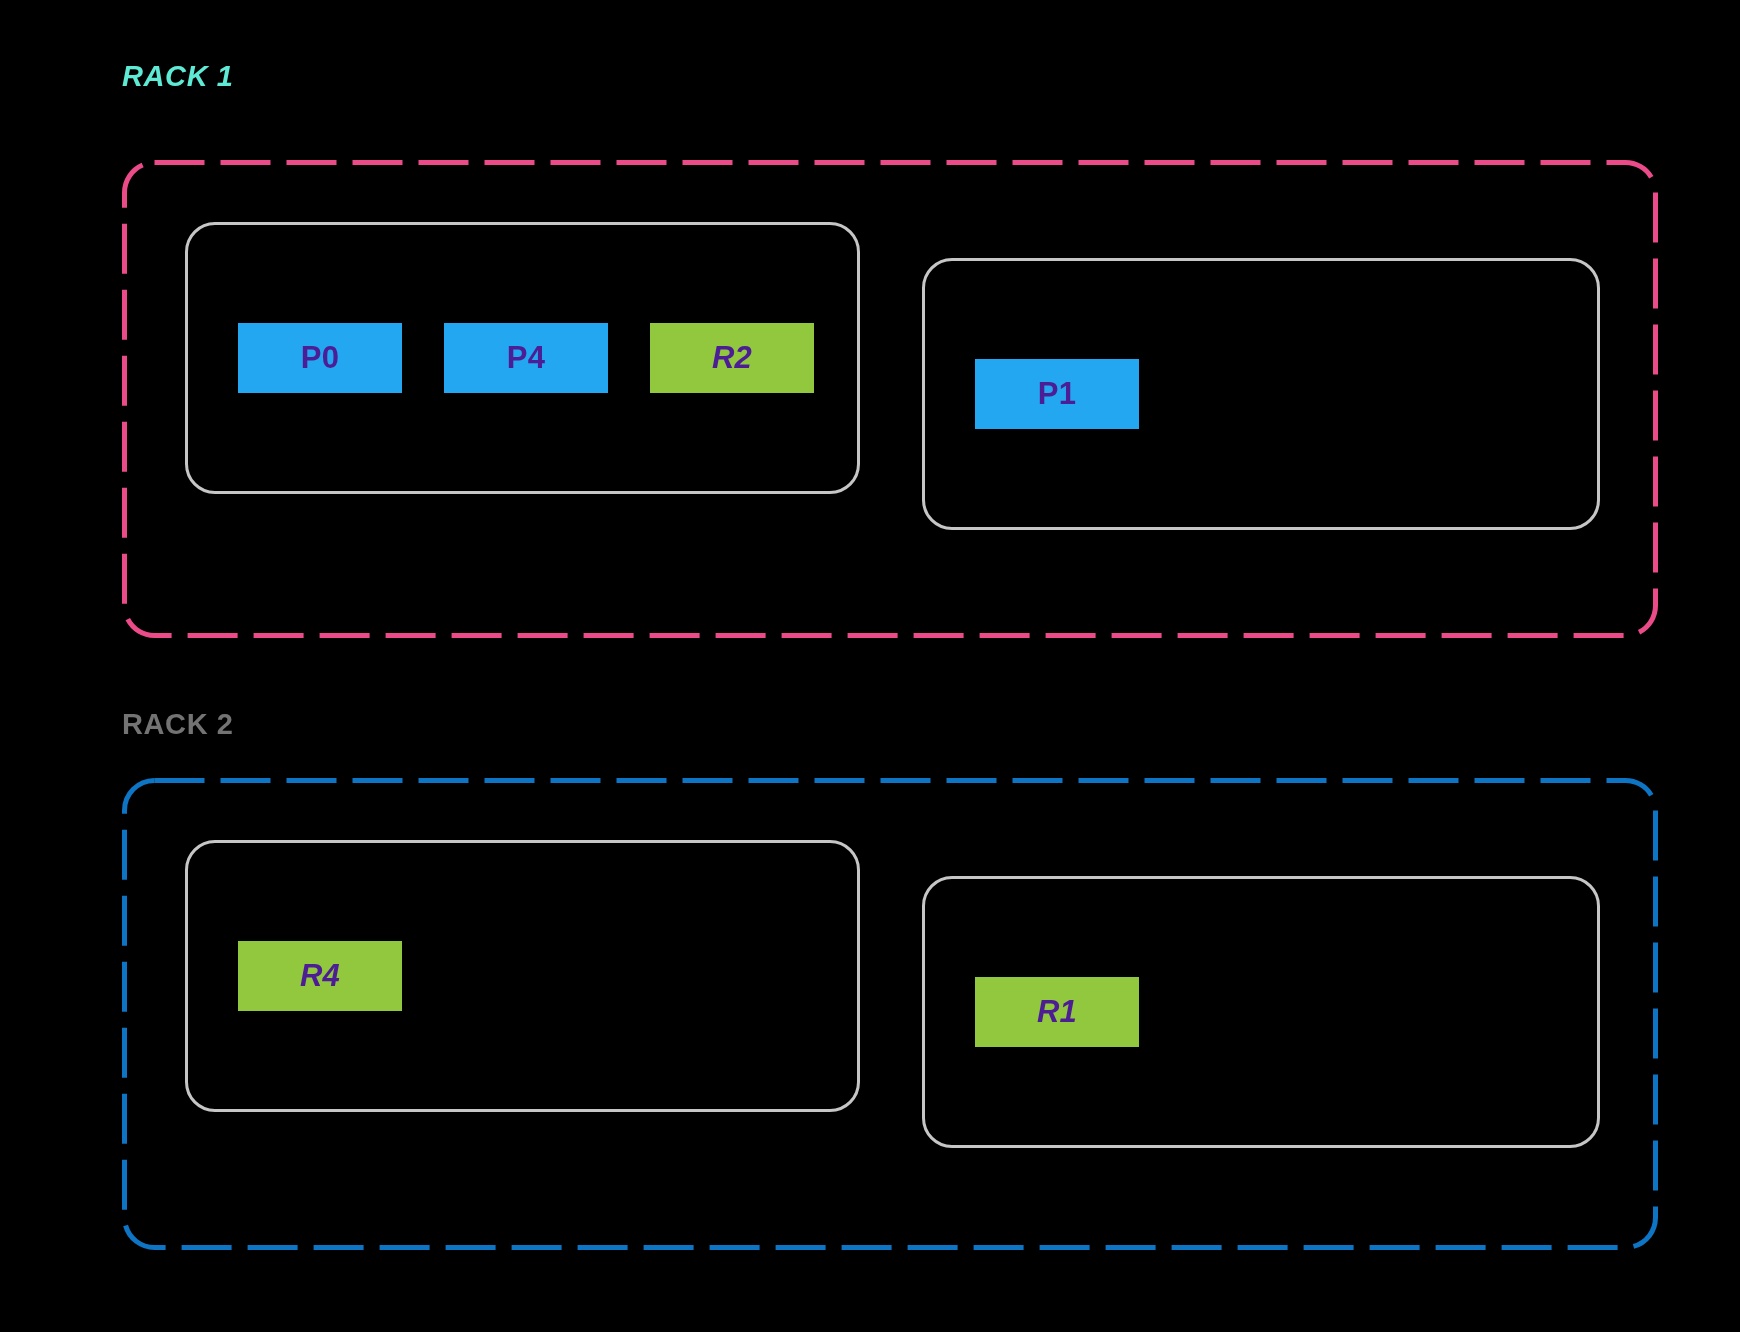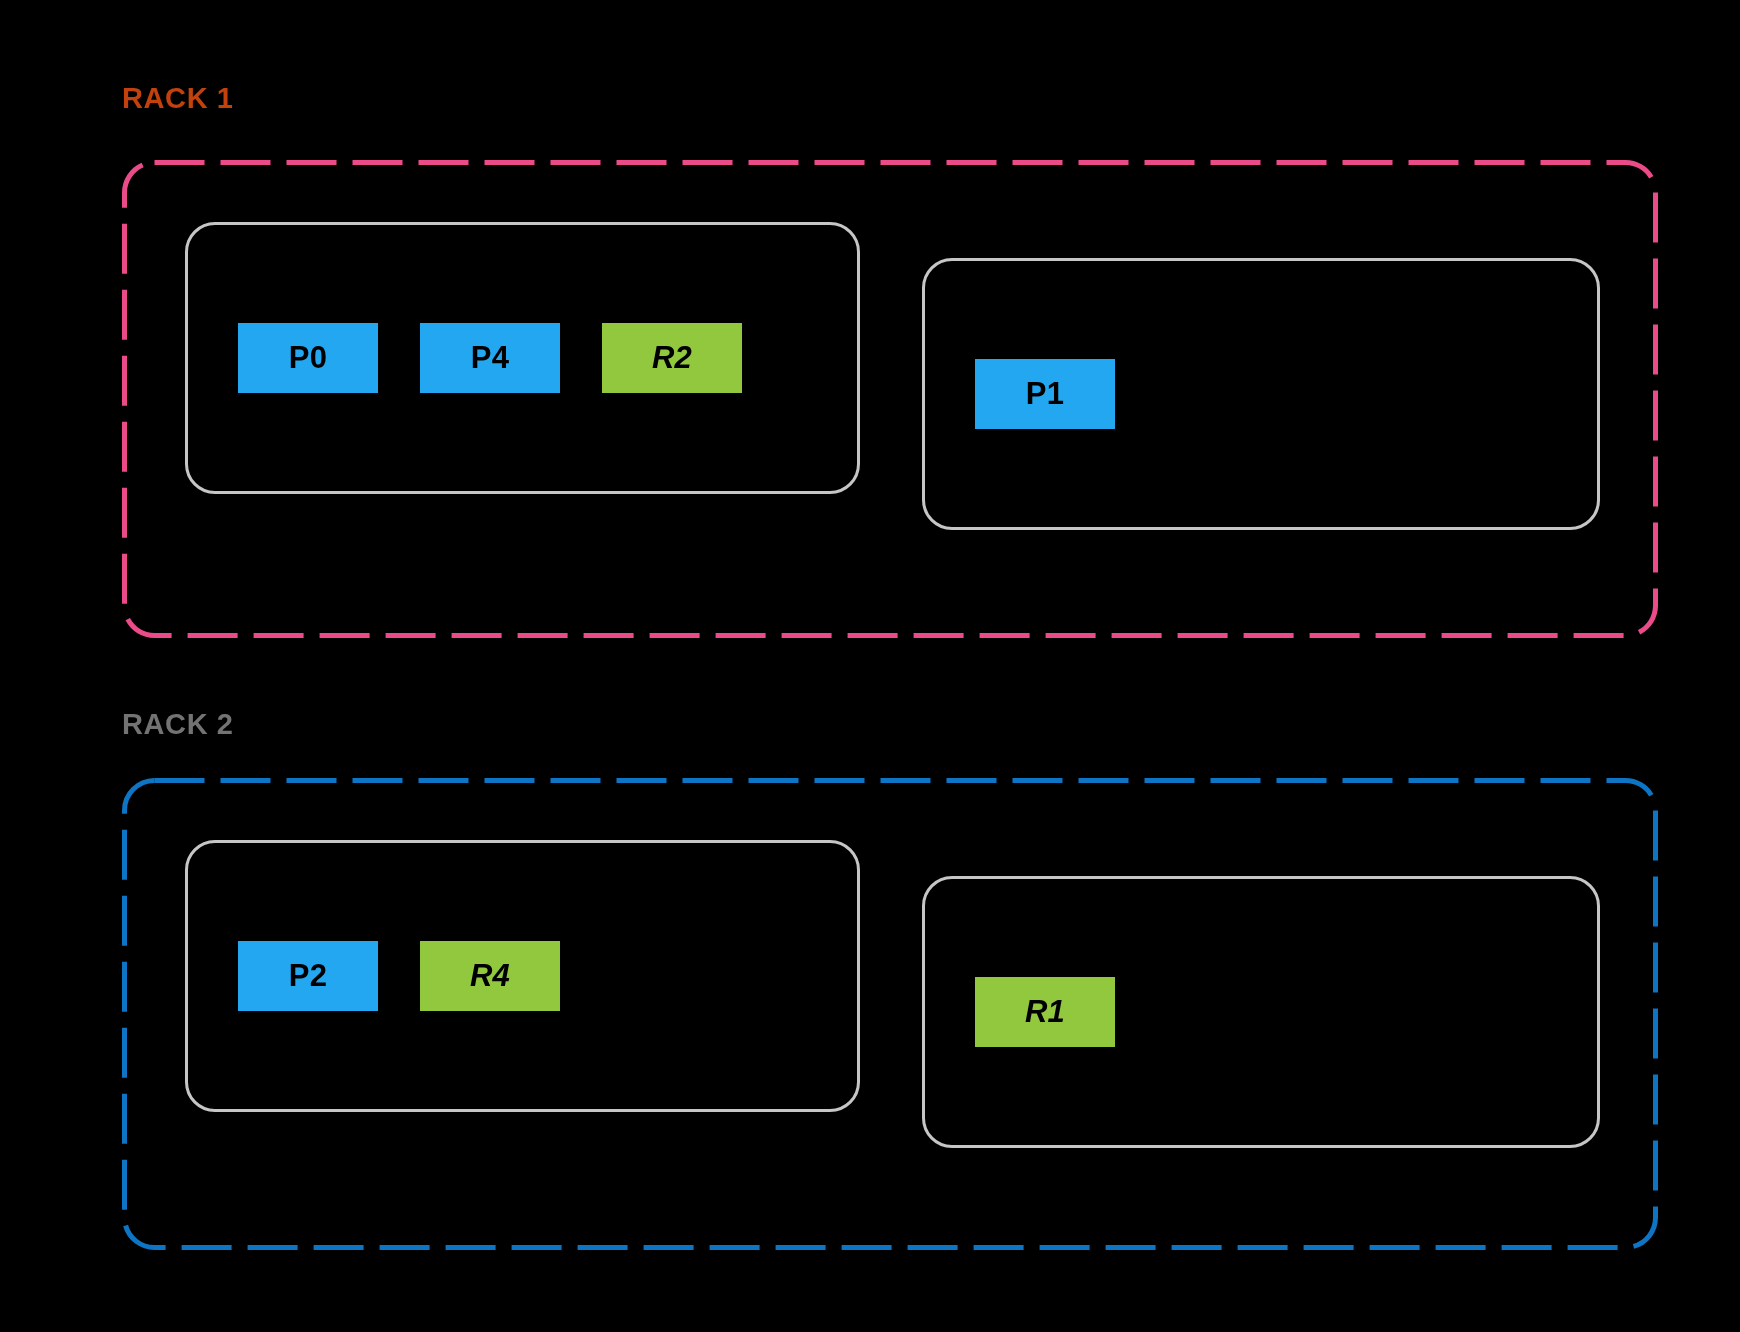--- a/index.html
+++ b/index.html
@@ -41,21 +41,21 @@
     position: absolute;
     left: 0px;
     width: 100%;
     box-sizing: border-box;
     border-radius: 30px;
     background: transparent;
   }
 
   
   #rack-1 { top: 0; }
-  #rack-1 .rack-label { top: 84px; color: #c2410c; }
+  #rack-1 .rack-label { top: 62px; color: #5eead4; font-style: italic; }
   #rack-1 .rack-box {
     top: 160px;
     height: 478px;
   }
 
   
   #rack-2 { top: 618px; }
   #rack-2 .rack-label { top: 92px; color: #737373; }
   #rack-2 .rack-box {
     top: 160px;
@@ -100,28 +100,28 @@
   .node-wide  { flex: 0 0 675px; }
   .node-narrow{ flex: 0 0 678px; margin-top: 36px; }
 
   .chips {
     display: flex;
     align-items: center;
     gap: 42px;
   }
 
   .chip {
-    width: 140px;
+    width: 164px;
     height: 70px;
     display: flex;
     align-items: center;
     justify-content: center;
     font-size: 31px;
     font-weight: bold;
-    color: #000000;
+    color: #4c1d95;
     letter-spacing: 0.3px;
     user-select: none;
   }
   .chip-primary { background: #22A7F0; }
   .chip-replica { background: #92C83E; font-style: italic; }
 </style>
 </head>
 <body>
 
 <div id="canvas">
@@ -161,21 +161,20 @@
 
     <div class="rack-box">
       <svg viewBox="0 0 1536 472" preserveAspectRatio="none">
         <rect x="2.5" y="2.5" width="1531" height="467" rx="30" ry="30" stroke="#0D75C4"></rect>
       </svg>
 
       <div class="nodes-row">
 
         <div class="node node-wide">
           <div class="chips">
-            <div class="chip chip-primary">P2</div>
             <div class="chip chip-replica">R4</div>
           </div>
         </div>
 
         <div class="node node-narrow">
           <div class="chips">
             <div class="chip chip-replica">R1</div>
           </div>
         </div>
 

